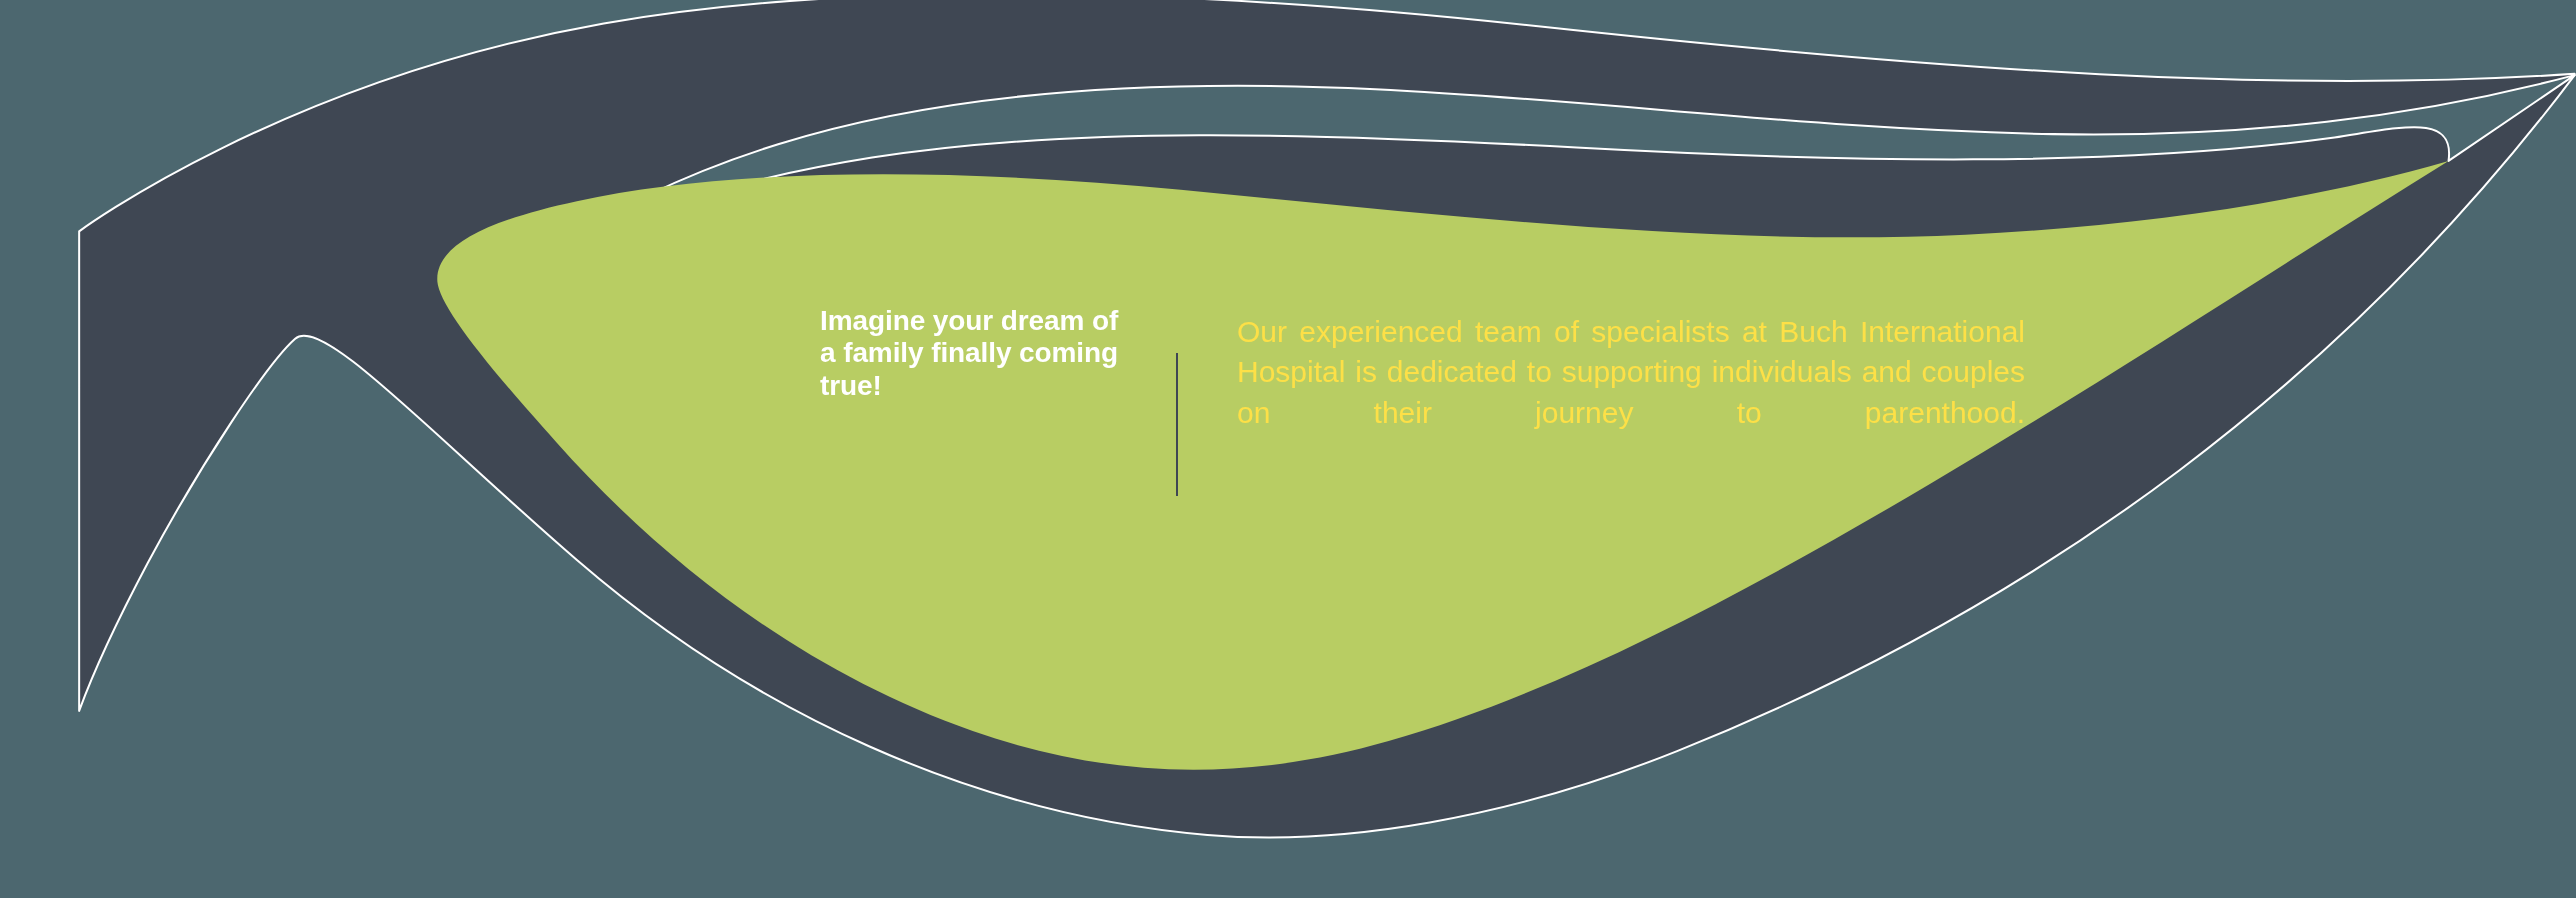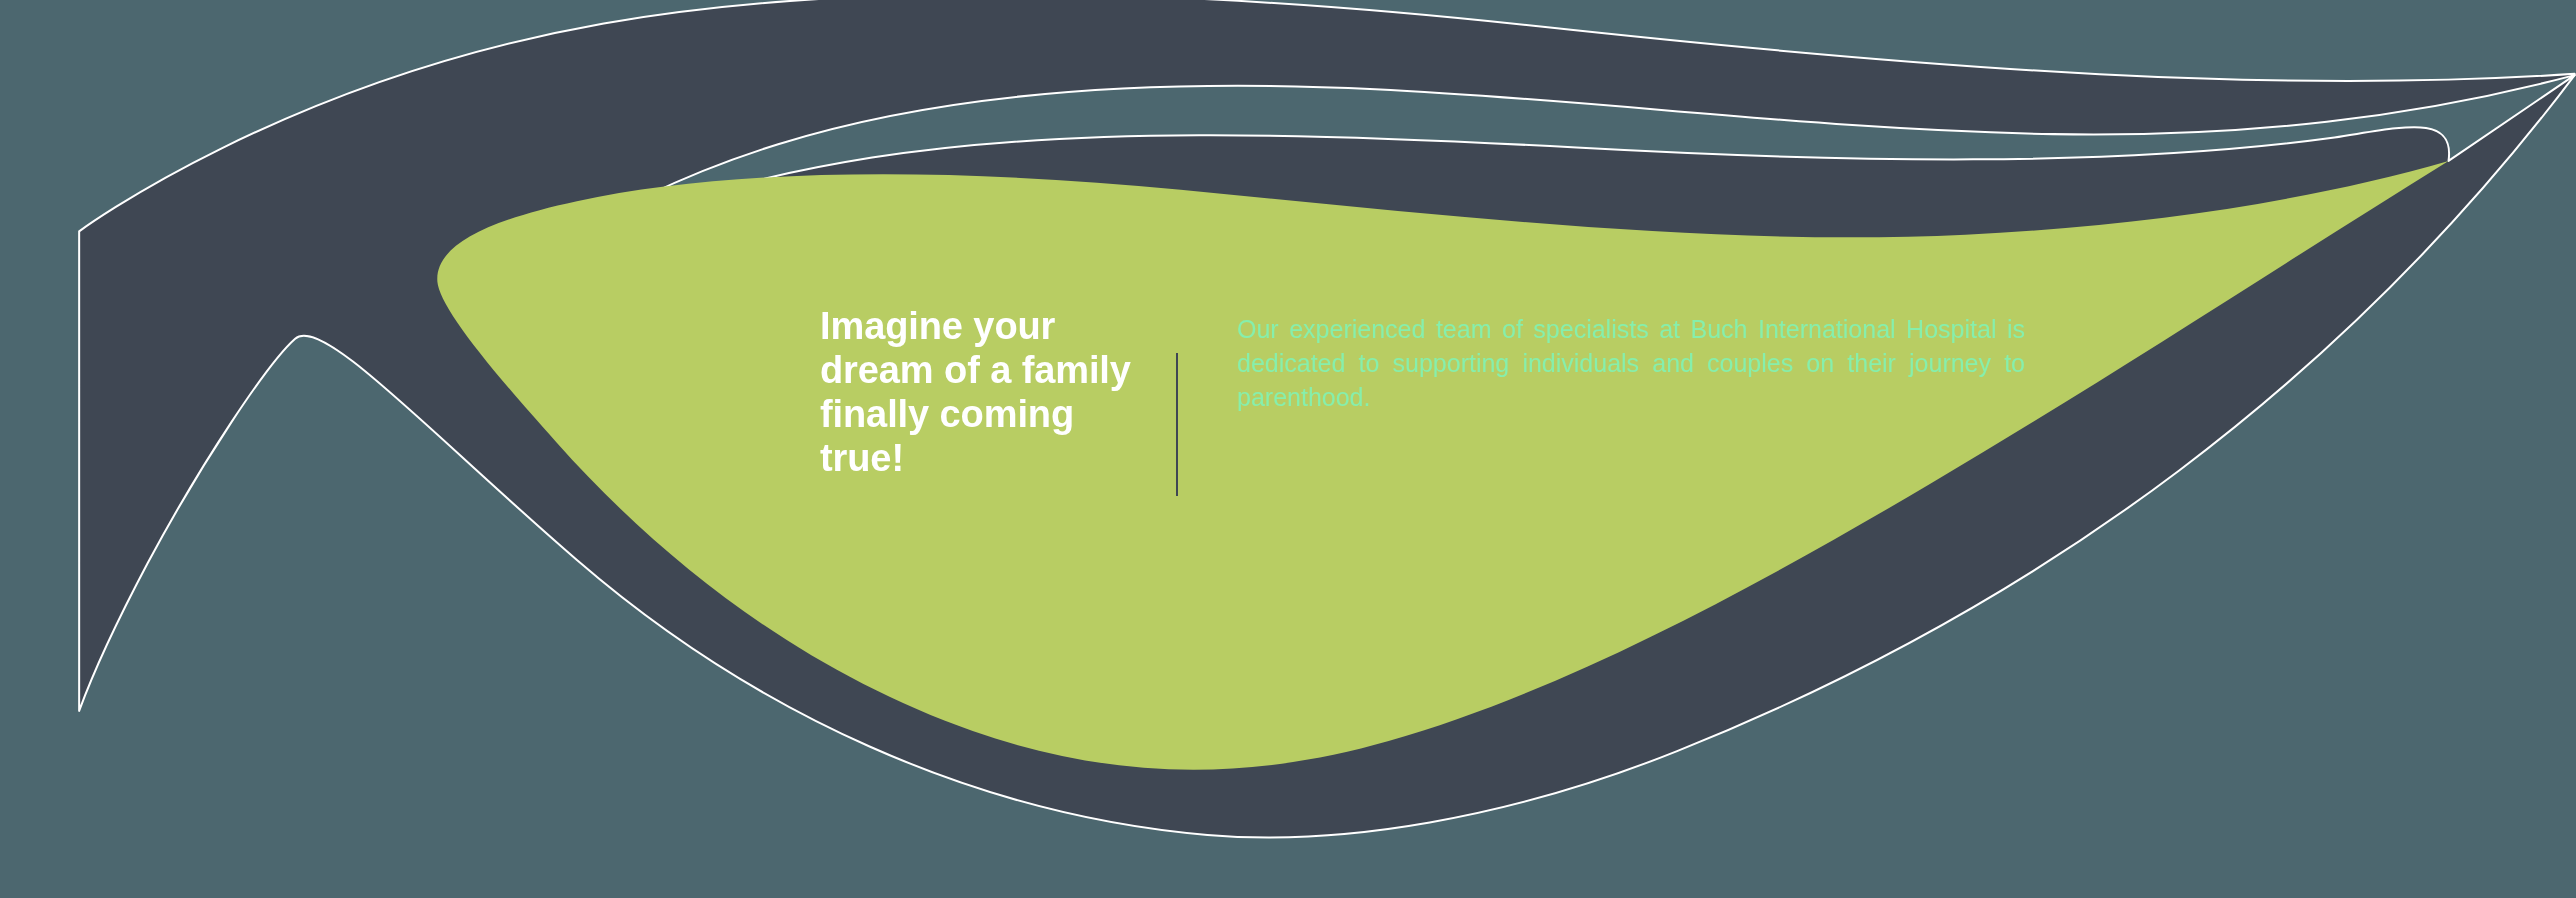--- a/index.html
+++ b/index.html
@@ -32,43 +32,43 @@
     left: 820px;
     top: 305px;
     display: flex;
     flex-direction: row;
     align-items: flex-start;
   }
   #headline {
     width: 315px;
     margin: 0;
     color: #ffffff;
-    font-size: 38px;
+    font-size: 28px;
     font-weight: bold;
     line-height: 1.155;
     letter-spacing: -0.1px;
     white-space: pre-line;
   }
   #divider {
     width: 2px;
     height: 143px;
     margin-top: 48px;
     margin-left: 41px;
     background: #3f4753;
     flex: none;
   }
   #body-copy-wrap {
     margin-left: 59px;
     width: 788px;
     padding-top: 6.7px;
   }
   #body-copy {
     margin: 0;
-    color: #86efac;
-    font-size: 25px;
+    color: #fde047;
+    font-size: 30px;
     line-height: 1.36;
     text-align: justify;
     font-weight: 400;
     font-stretch: condensed;
   }
   #body-copy::after {
     content: "";
     display: inline-block;
     width: 100%;
   }

